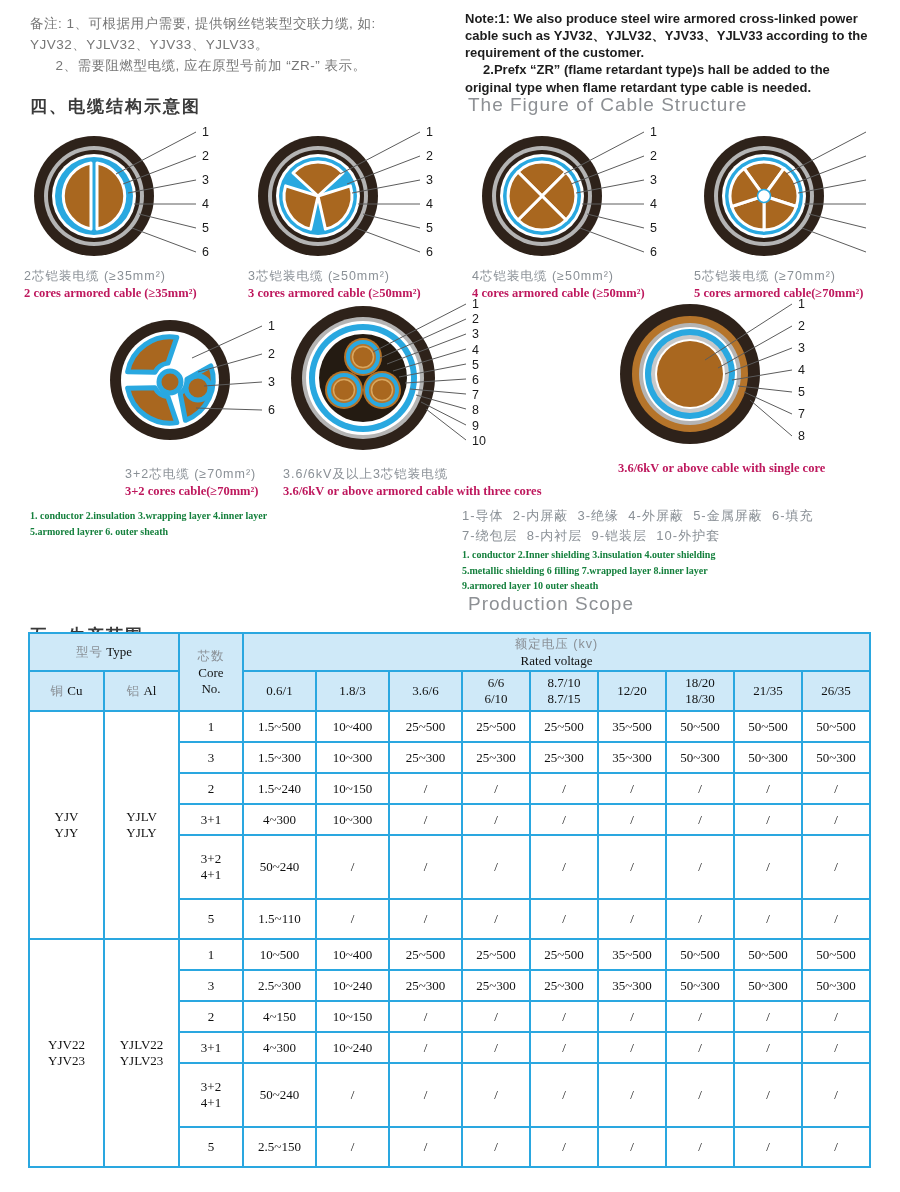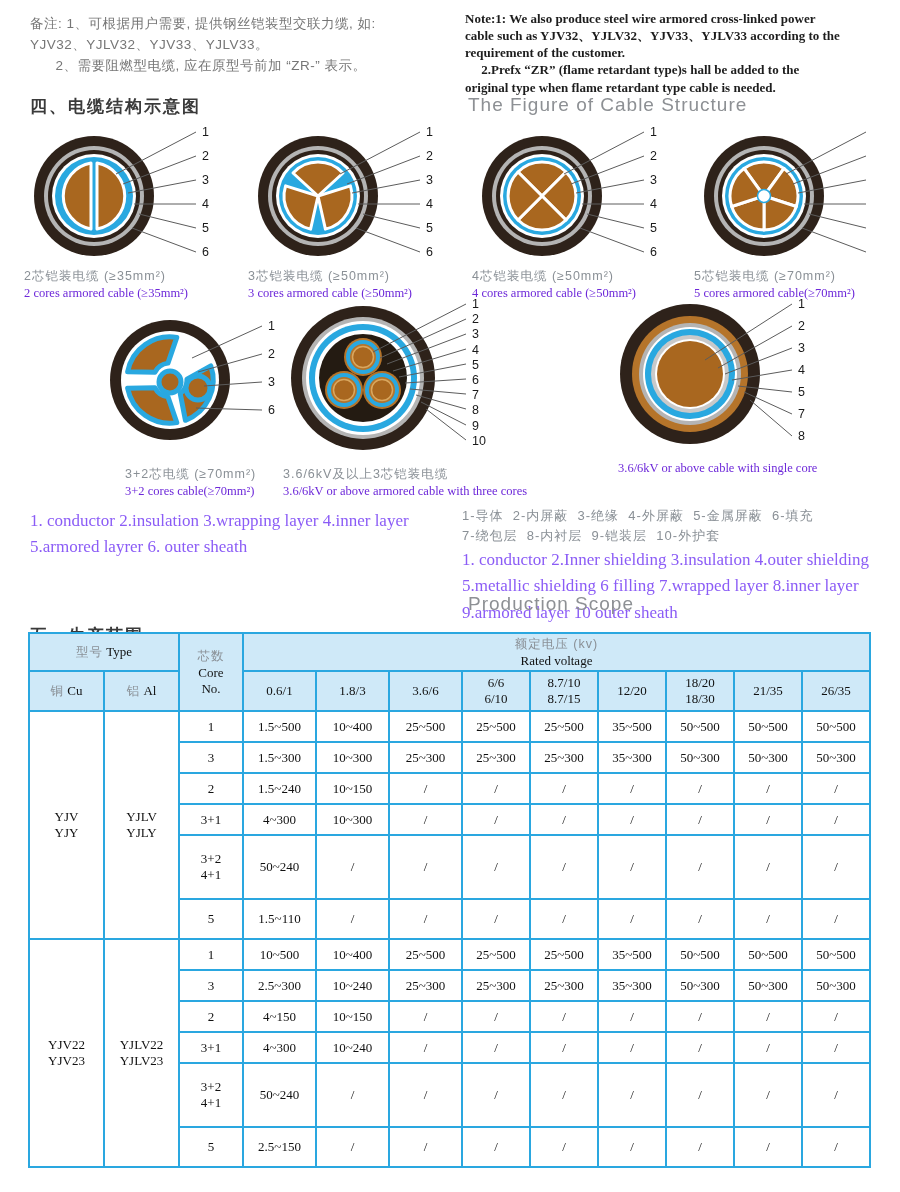--- a/index.html
+++ b/index.html
@@ -2,35 +2,35 @@
 <html><head>
 <meta charset="utf-8">
 <style>
   html,body{margin:0;padding:0;background:#fff;}
   #page{position:relative;width:871px;height:1192px;background:#fff;overflow:hidden;
         font-family:"Liberation Sans",sans-serif;color:#222;}
   .ml{white-space:pre-line;}
   
   .note-zh{position:absolute;left:30px;top:14px;width:425px;font-size:13.5px;line-height:1.55;color:#767676;letter-spacing:.5px;}
   .note-en{position:absolute;left:465px;top:10px;width:425px;font-size:13px;line-height:1.32;color:#1d1d1d;
-           font-family:Liberation Serif, serif;font-weight:bold;}
+           font-family:Liberation Sans, sans-serif;font-weight:bold;}
   
   .h-zh{position:absolute;font-size:17px;font-weight:bold;color:#3a3a3a;letter-spacing:2px;}
   .h-en{position:absolute;font-size:19px;color:#8d9094;letter-spacing:1px;}
   
   .diag{position:absolute;}
   .diag svg{display:block;}
   .cap-zh{display:block;font-size:12.5px;color:#8a9096;letter-spacing:1px;margin-top:2px;}
-  .cap-en{display:block;font-size:12.5px;color:#6d28d9;font-family:"Liberation Serif",serif;font-weight:normal;margin-top:1px;}
+  .cap-en{display:block;font-size:12.5px;color:#be185d;font-family:"Liberation Serif",serif;font-weight:bold;margin-top:1px;}
   .leads{stroke:#5c5c5c;stroke-width:1;fill:none;}
   .lblTxt{font-size:12.5px;fill:#1a1a1a;font-family:"Liberation Sans",sans-serif;}
   
   .legend{position:absolute;width:432px;}
   .leg-zh{font-size:13px;color:#8a9096;letter-spacing:1px;line-height:1.5;}
-  .leg-en{font-size:17px;color:#8b5cf6;font-family:"Liberation Serif",serif;font-weight:normal;line-height:1.55;margin-top:2px;}
+  .leg-en{font-size:10px;color:#15803d;font-family:"Liberation Serif",serif;font-weight:bold;line-height:1.55;margin-top:2px;}
   
   table.scope{position:absolute;left:28px;top:632px;border-collapse:collapse;table-layout:fixed;
               font-family:"Liberation Serif",serif;}
   table.scope td,table.scope th{border:2px solid #2aa7e0;text-align:center;vertical-align:middle;
               font-size:13px;font-weight:normal;color:#111;white-space:pre-line;padding:1px;}
   table.scope th{background:#cfe9f8;}
   table.scope .zh{color:#8a9096;letter-spacing:1px;font-family:"Liberation Sans",sans-serif;font-size:12.5px;}
   table.scope .en{color:#111;font-family:"Liberation Serif",serif;}
 </style>
 </head>

